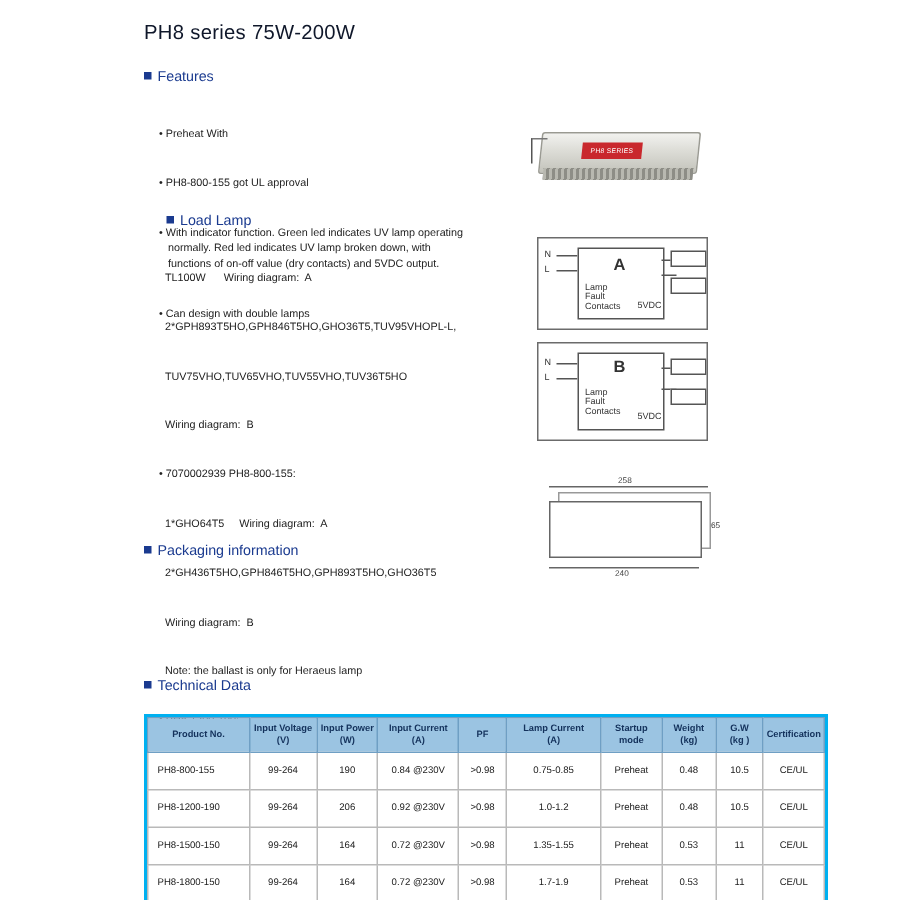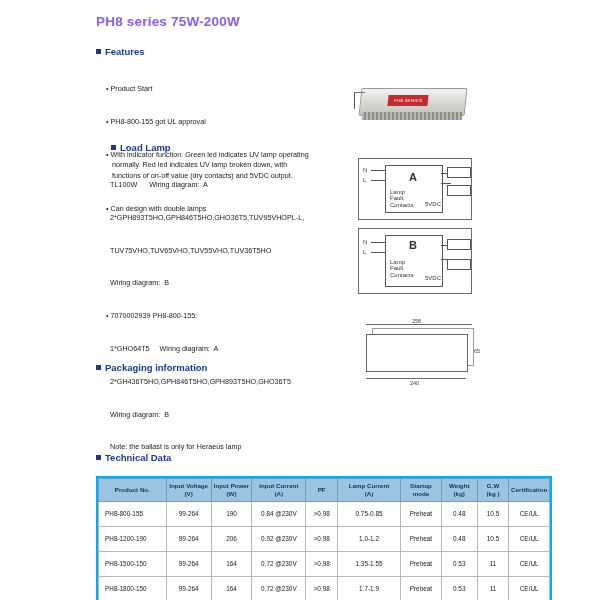--- a/index.html
+++ b/index.html
@@ -18,28 +18,28 @@
     position: relative;
     width: 600px;
     height: 600px;
     background: #ffffff;
   }
   .title {
     position: absolute;
     left: 96px;
     top: 14px;
     font-size: 13.5px;
-    font-weight: bold;
-    color: #8b5cf6;
+    font-weight: normal;
+    color: #0f172a;
     letter-spacing: 0.2px;
   }
   .section-head {
     position: absolute;
     font-size: 9.5px;
-    font-weight: bold;
+    font-weight: normal;
     color: #1a3a8f;
     white-space: nowrap;
   }
   .sq {
     display: inline-block;
     width: 5px;
     height: 5px;
     background: #1a3a8f;
     margin-right: 4px;
     vertical-align: 1px;
@@ -229,21 +229,21 @@
 <body>
 
 <div id="page">
 
   <div class="title">PH8 series 75W-200W</div>
 
   <div class="section-head" style="left:96px; top:46px;">
     <span class="sq"></span><span>Features</span>
   </div>
   <div class="bullets feat">
-    <div>• Product Start</div>
+    <div>• Preheat With</div>
     <div>• PH8-800-155 got UL approval</div>
     <div>• With indicator function. Green led indicates UV lamp operating
    normally. Red led indicates UV lamp broken down, with
    functions of on-off value (dry contacts) and 5VDC output.</div>
     <div>• Can design with double lamps</div>
   </div>
 
   <div class="section-head" style="left:111px; top:142px;">
     <span class="sq"></span><span>Load Lamp</span>
   </div>

